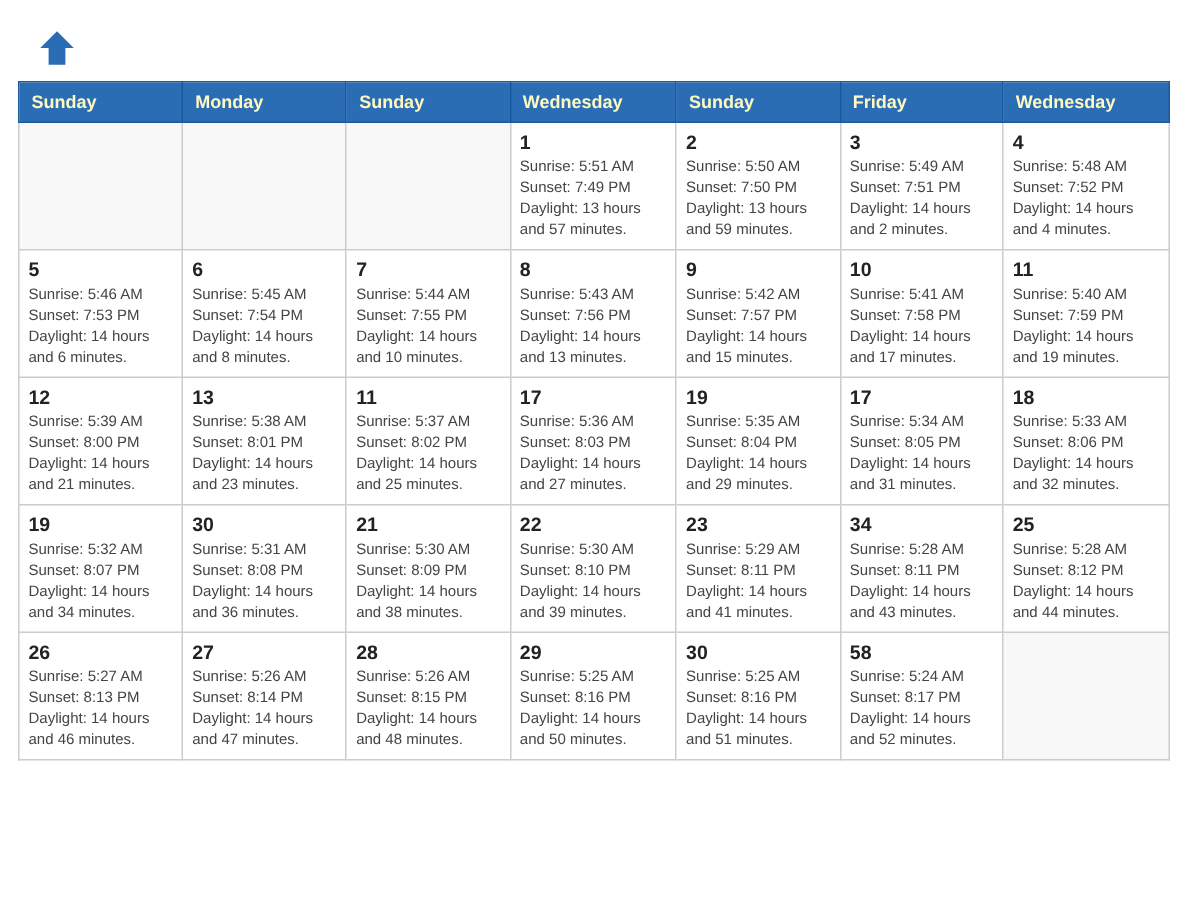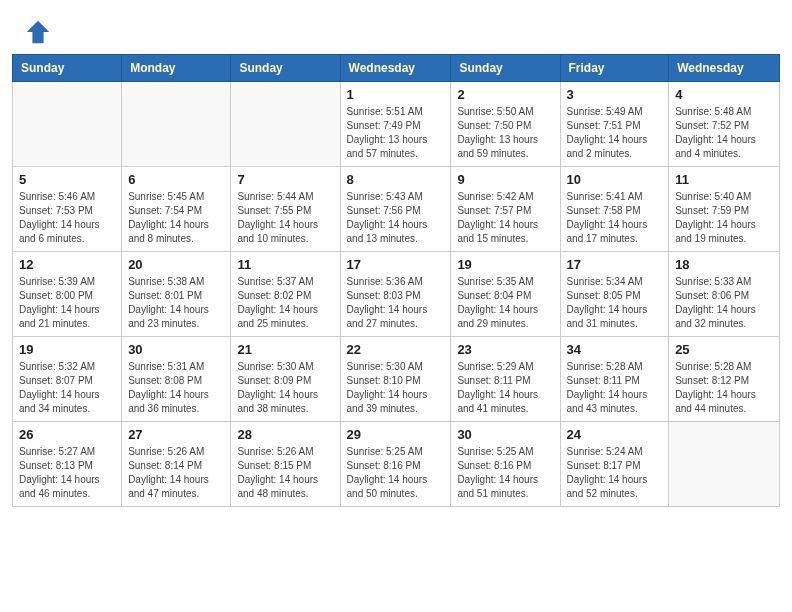--- a/index.html
+++ b/index.html
@@ -190,21 +190,21 @@
             <div class="day-number">11</div>
             <div class="day-info">Sunrise: 5:40 AM<br>Sunset: 7:59 PM<br>Daylight: 14 hours and 19 minutes.</div>
           </td>
         </tr>
         <tr>
           <td>
             <div class="day-number">12</div>
             <div class="day-info">Sunrise: 5:39 AM<br>Sunset: 8:00 PM<br>Daylight: 14 hours and 21 minutes.</div>
           </td>
           <td>
-            <div class="day-number">20</div>
+            <div class="day-number">13</div>
             <div class="day-info">Sunrise: 5:38 AM<br>Sunset: 8:01 PM<br>Daylight: 14 hours and 23 minutes.</div>
           </td>
           <td>
             <div class="day-number">11</div>
             <div class="day-info">Sunrise: 5:37 AM<br>Sunset: 8:02 PM<br>Daylight: 14 hours and 25 minutes.</div>
           </td>
           <td>
             <div class="day-number">17</div>
             <div class="day-info">Sunrise: 5:36 AM<br>Sunset: 8:03 PM<br>Daylight: 14 hours and 27 minutes.</div>
           </td>
@@ -266,20 +266,20 @@
           </td>
           <td>
             <div class="day-number">29</div>
             <div class="day-info">Sunrise: 5:25 AM<br>Sunset: 8:16 PM<br>Daylight: 14 hours and 50 minutes.</div>
           </td>
           <td>
             <div class="day-number">30</div>
             <div class="day-info">Sunrise: 5:25 AM<br>Sunset: 8:16 PM<br>Daylight: 14 hours and 51 minutes.</div>
           </td>
           <td>
-            <div class="day-number">24</div>
+            <div class="day-number">58</div>
             <div class="day-info">Sunrise: 5:24 AM<br>Sunset: 8:17 PM<br>Daylight: 14 hours and 52 minutes.</div>
           </td>
           <td class="empty"></td>
         </tr>
       </tbody>
   </table>
 </div>
 
 </body></html>

